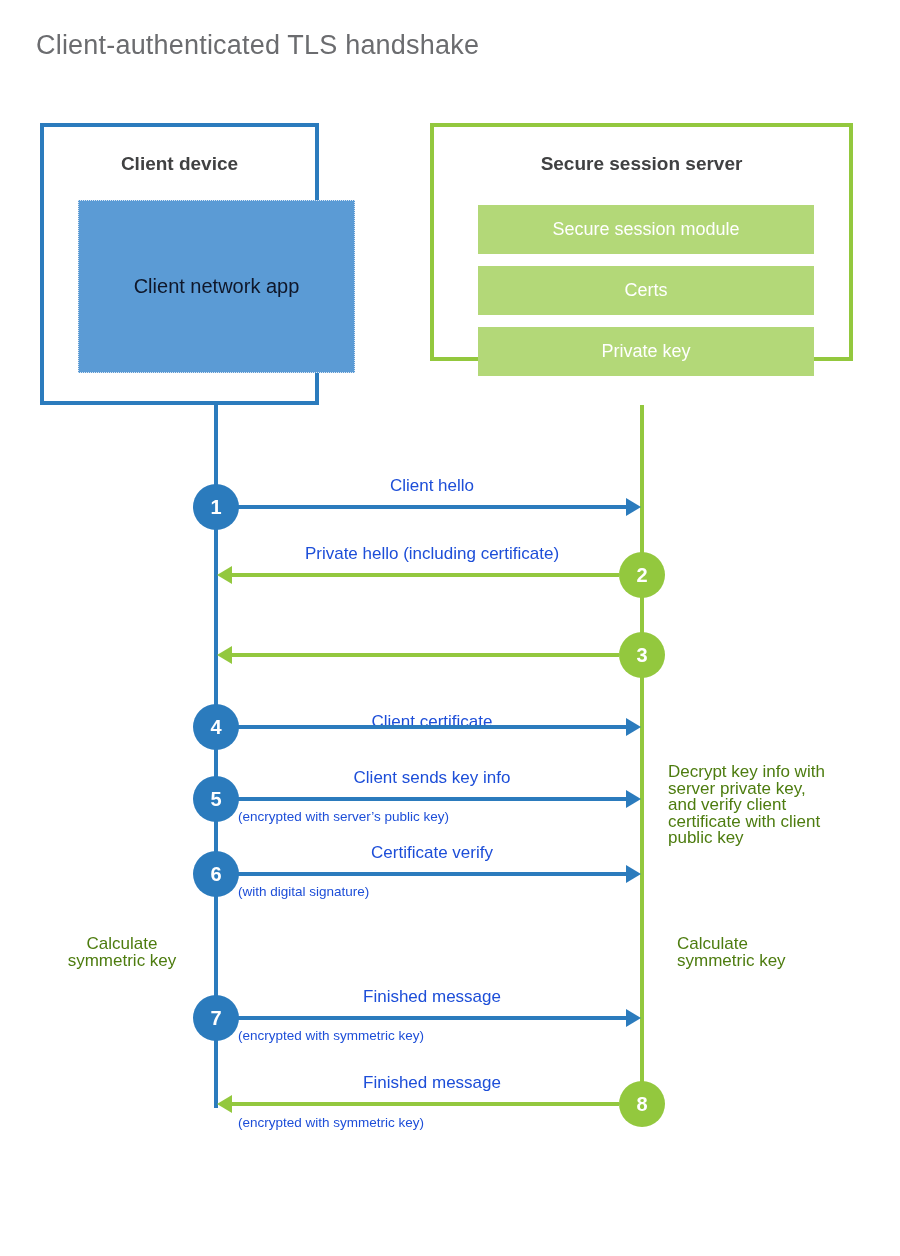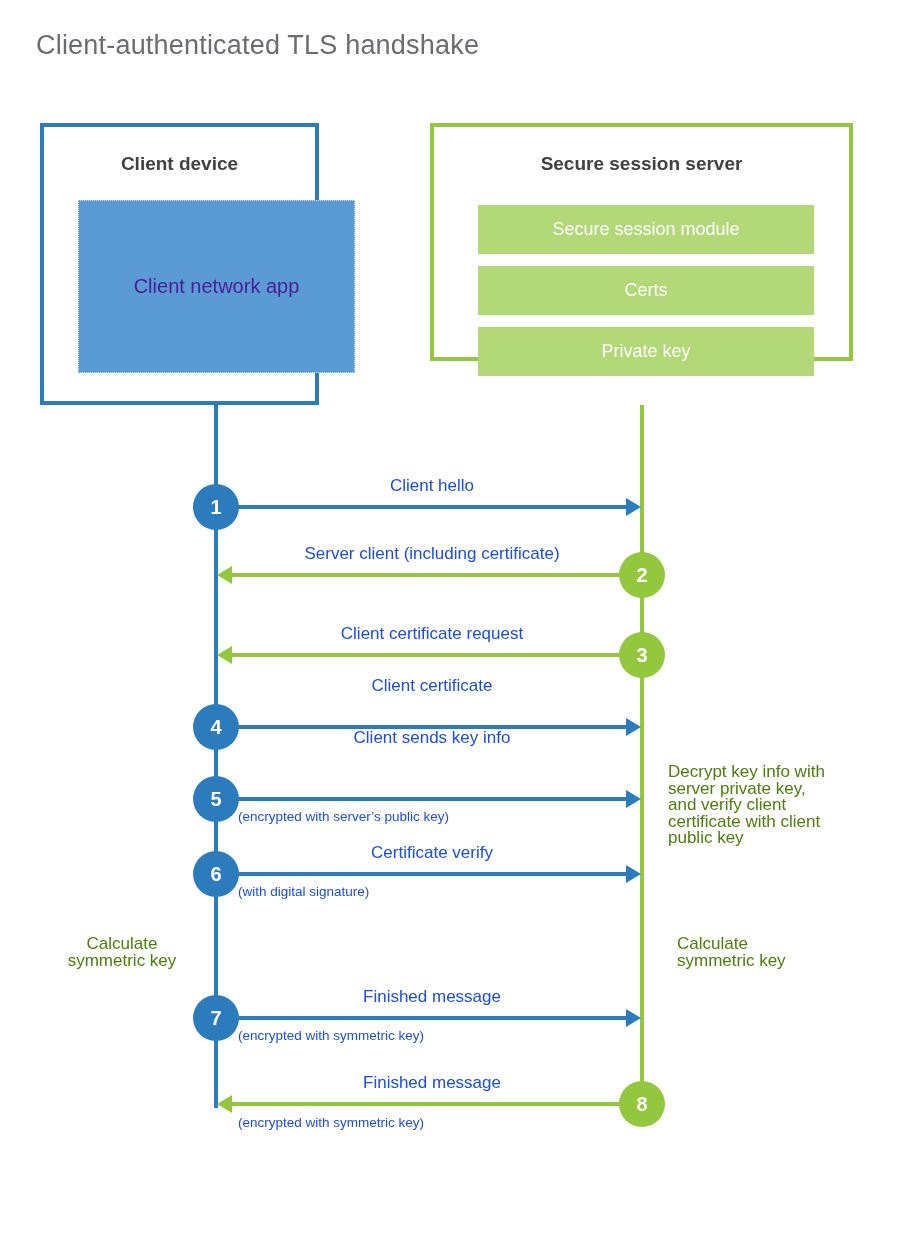--- a/index.html
+++ b/index.html
@@ -19,21 +19,21 @@
   .client-box { left:40px; top:123px; width:279px; height:282px; border:4px solid #2B7BBD; }
   .server-box { left:430px; top:123px; width:423px; height:238px; border:4px solid #93C83E; }
   .actor-title {
     width:100%; top:26px; left:0; text-align:center;
     font-size:19px; font-weight:bold; color:#404142;
   }
   .app-box {
     left:34px; top:73px; width:277px; height:173px;
     background:#5B9BD5; border:1px dotted #D9E7F6; box-sizing:border-box;
     display:flex; align-items:center; justify-content:center; text-align:center;
-    color:#4c1d95; font-size:20px;
+    color:#0f172a; font-size:20px;
   }
   .app-box .inner { width:170px; line-height:27px; }
   .module-row {
     left:44px; width:336px; height:49px; background:#B3D878;
     display:flex; align-items:center; justify-content:center;
     color:#ffffff; font-size:18px;
   }
 
   
   .lifeline { width:4px; top:405px; height:703px; }
@@ -89,42 +89,41 @@
   <div class="abs lifeline blue"></div>
   <div class="abs lifeline green"></div>
 
   <div class="abs msg" style="top:476px;">Client hello</div>
   <div class="abs arrow-line blue" style="top:505px;"></div>
   <div class="abs arrow-head right" style="top:498px;"></div>
   <div class="abs circle blue" style="top:484px;">
       <span>1</span>
     </div>
 
-  <div class="abs msg" style="top:544px;">Server client (including certificate)</div>
+  <div class="abs msg" style="top:544px;">Private hello (including certificate)</div>
   <div class="abs arrow-line green" style="top:573px;"></div>
   <div class="abs arrow-head left" style="top:566px;"></div>
   <div class="abs circle green" style="top:552px;">
       <span>2</span>
     </div>
 
-  <div class="abs msg" style="top:624px;">Client certificate request</div>
   <div class="abs arrow-line green" style="top:653px;"></div>
   <div class="abs arrow-head left" style="top:646px;"></div>
   <div class="abs circle green" style="top:632px;">
       <span>3</span>
     </div>
 
-  <div class="abs msg" style="top:676px;">Client certificate</div>
+  <div class="abs msg" style="top:712px;">Client certificate</div>
   <div class="abs arrow-line blue" style="top:725px;"></div>
   <div class="abs arrow-head right" style="top:718px;"></div>
   <div class="abs circle blue" style="top:704px;">
       <span>4</span>
     </div>
 
-  <div class="abs msg" style="top:728px;">Client sends key info</div>
+  <div class="abs msg" style="top:768px;">Client sends key info</div>
   <div class="abs arrow-line blue" style="top:797px;"></div>
   <div class="abs arrow-head right" style="top:790px;"></div>
   <div class="abs circle blue" style="top:776px;">
       <span>5</span>
     </div>
   <div class="abs sub" style="top:809px;">(encrypted with server’s public key)</div>
 
   <div class="abs msg" style="top:843px;">Certificate verify</div>
   <div class="abs arrow-line blue" style="top:872px;"></div>
   <div class="abs arrow-head right" style="top:865px;"></div>

